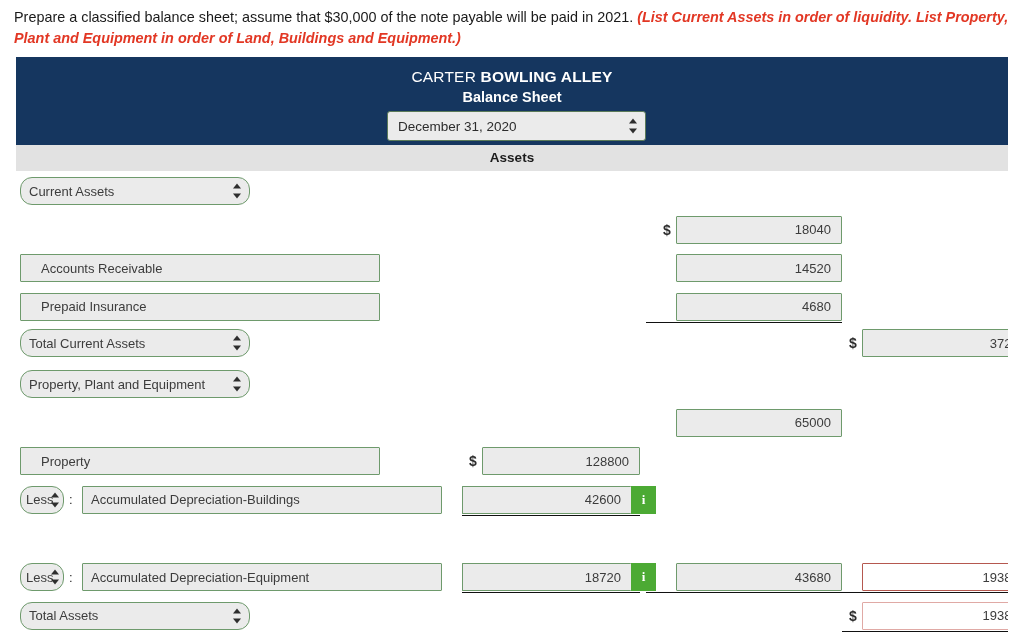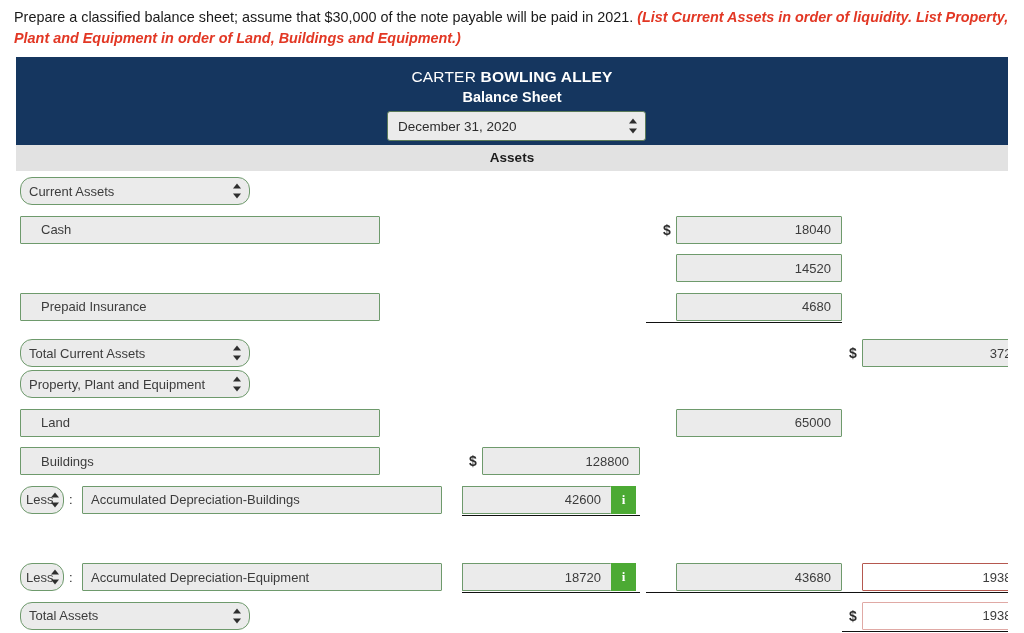--- a/index.html
+++ b/index.html
@@ -144,21 +144,21 @@
   .c-label-w  { position: absolute; left: 4px;  width: 360px; }
   .c-lesssel  { position: absolute; left: 4px;  width: 44px; }
   .c-colon    { position: absolute; left: 53px; width: 10px; height:28px;
                 display:flex; align-items:center; font-size:13px; color:#2c2c2c; }
   .c-lesslbl  { position: absolute; left: 66px; width: 360px; text-align: center; }
 
   .c-d1 { position: absolute; left: 451px; width: 12px; height: 28px;
           display: flex; align-items: center; justify-content: center;
           font-size: 14px; color: #2c2c2c; font-weight: bold; }
   .c-n1 { position: absolute; left: 466px; width: 158px; }
-  .c-n1w{ position: absolute; left: 446px; width: 174px; text-align: right; }
+  .c-n1w{ position: absolute; left: 446px; width: 194px; text-align: right; }
 
   .c-d2 { position: absolute; left: 645px; width: 12px; height: 28px;
           display: flex; align-items: center; justify-content: center;
           font-size: 14px; color: #2c2c2c; font-weight: bold; }
   .c-n2 { position: absolute; left: 660px; width: 166px; }
 
   .c-d3 { position: absolute; left: 831px; width: 12px; height: 28px;
           display: flex; align-items: center; justify-content: center;
           font-size: 14px; color: #2c2c2c; font-weight: bold; }
   .c-n3 { position: absolute; left: 846px; width: 175px; }
@@ -224,42 +224,42 @@
           <div class="sel">
             <span>Current Assets</span>
             <span class="spin">
               <i class="up"></i>
               <i class="down"></i>
             </span>
           </div>
         </div>
       </div>
       <div class="row" style="top: 158.6px;">
+        <div class="c-d2">$</div>
+        <div class="c-n2">
+          <div class="fld num">18040</div>
+        </div>
+      </div>
+      <div class="row" style="top: 197.2px;">
         <div class="c-label-w">
-          <div class="fld label-fld indent1">Cash</div>
-        </div>
-        <div class="c-d2">$</div>
-        <div class="c-n2">
-          <div class="fld num">18040</div>
-        </div>
-      </div>
-      <div class="row" style="top: 197.2px;">
+          <div class="fld label-fld indent1">Accounts Receivable</div>
+        </div>
         <div class="c-n2">
           <div class="fld num">14520</div>
         </div>
       </div>
       <div class="row" style="top: 235.8px;">
         <div class="c-label-w">
           <div class="fld label-fld indent1">Prepaid Insurance</div>
         </div>
         <div class="c-n2">
           <div class="fld num">4680</div>
         </div>
       </div>
-      <div class="row" style="top: 282px;">
+      <div class="row" style="top: 272px;">
         <div class="c-label">
           <div class="sel">
             <span>Total Current Assets</span>
             <span class="spin">
               <i class="up"></i>
               <i class="down"></i>
             </span>
           </div>
         </div>
         <div class="c-d3">$</div>
@@ -272,30 +272,27 @@
           <div class="sel">
             <span>Property, Plant and Equipment</span>
             <span class="spin">
               <i class="up"></i>
               <i class="down"></i>
             </span>
           </div>
         </div>
       </div>
       <div class="row" style="top: 351.6px;">
-        <div class="c-label-w">
-          <div class="fld label-fld indent1">Land</div>
-        </div>
         <div class="c-n2">
           <div class="fld num">65000</div>
         </div>
       </div>
       <div class="row" style="top: 390.2px;">
         <div class="c-label-w">
-          <div class="fld label-fld indent1">Buildings</div>
+          <div class="fld label-fld indent1">Property</div>
         </div>
         <div class="c-d1">$</div>
         <div class="c-n1">
           <div class="fld num">128800</div>
         </div>
       </div>
       <div class="row" style="top: 428.8px;">
         <div class="c-lesssel">
           <div class="sel" style="padding-left:5px;padding-right:14px;">
             <span>Less</span>

